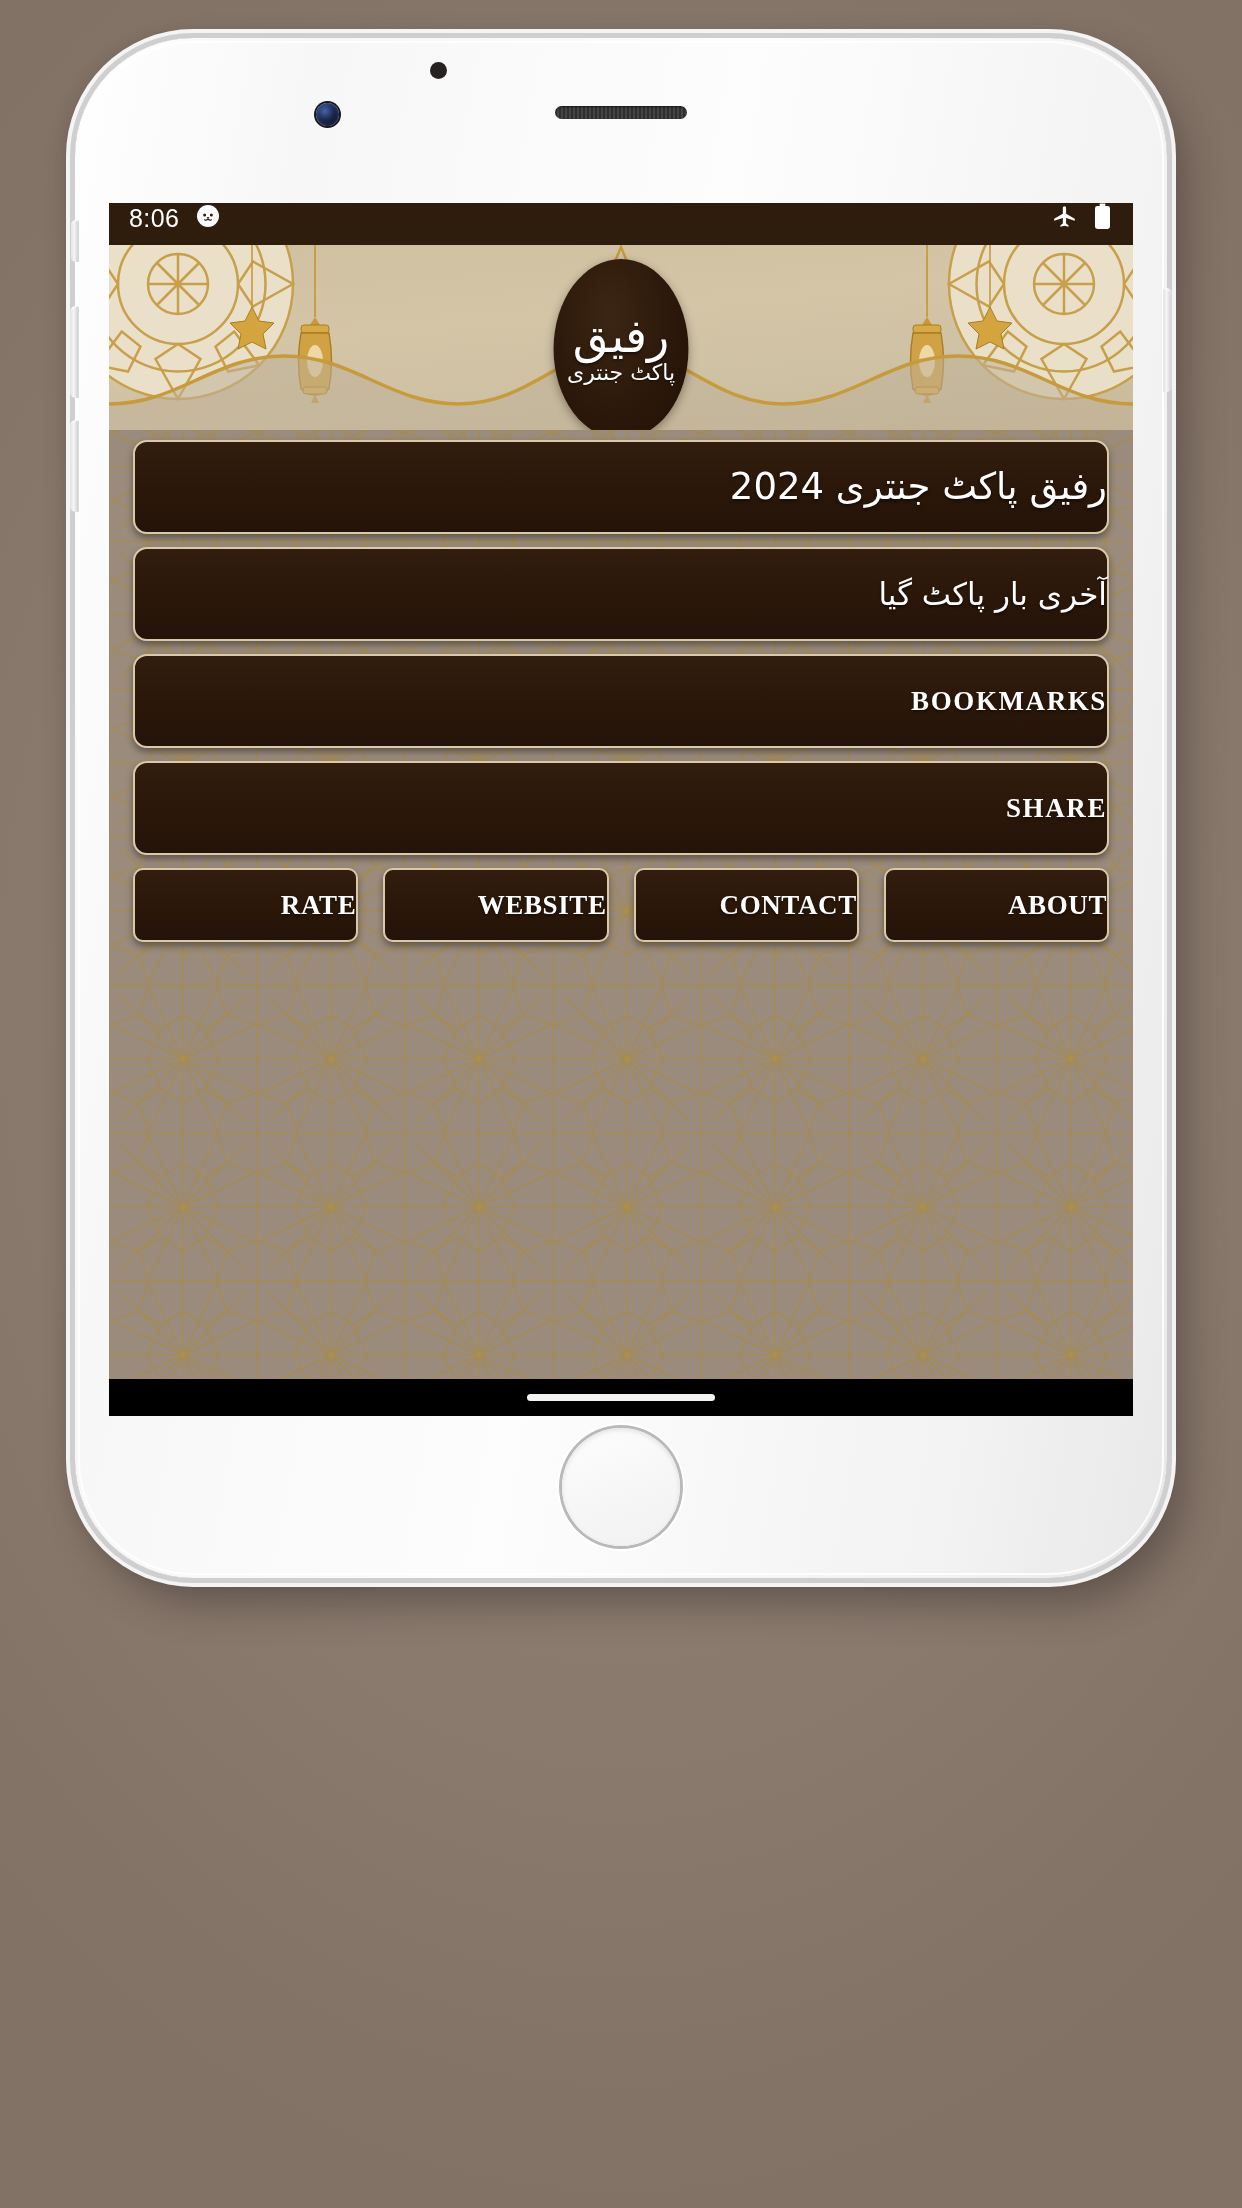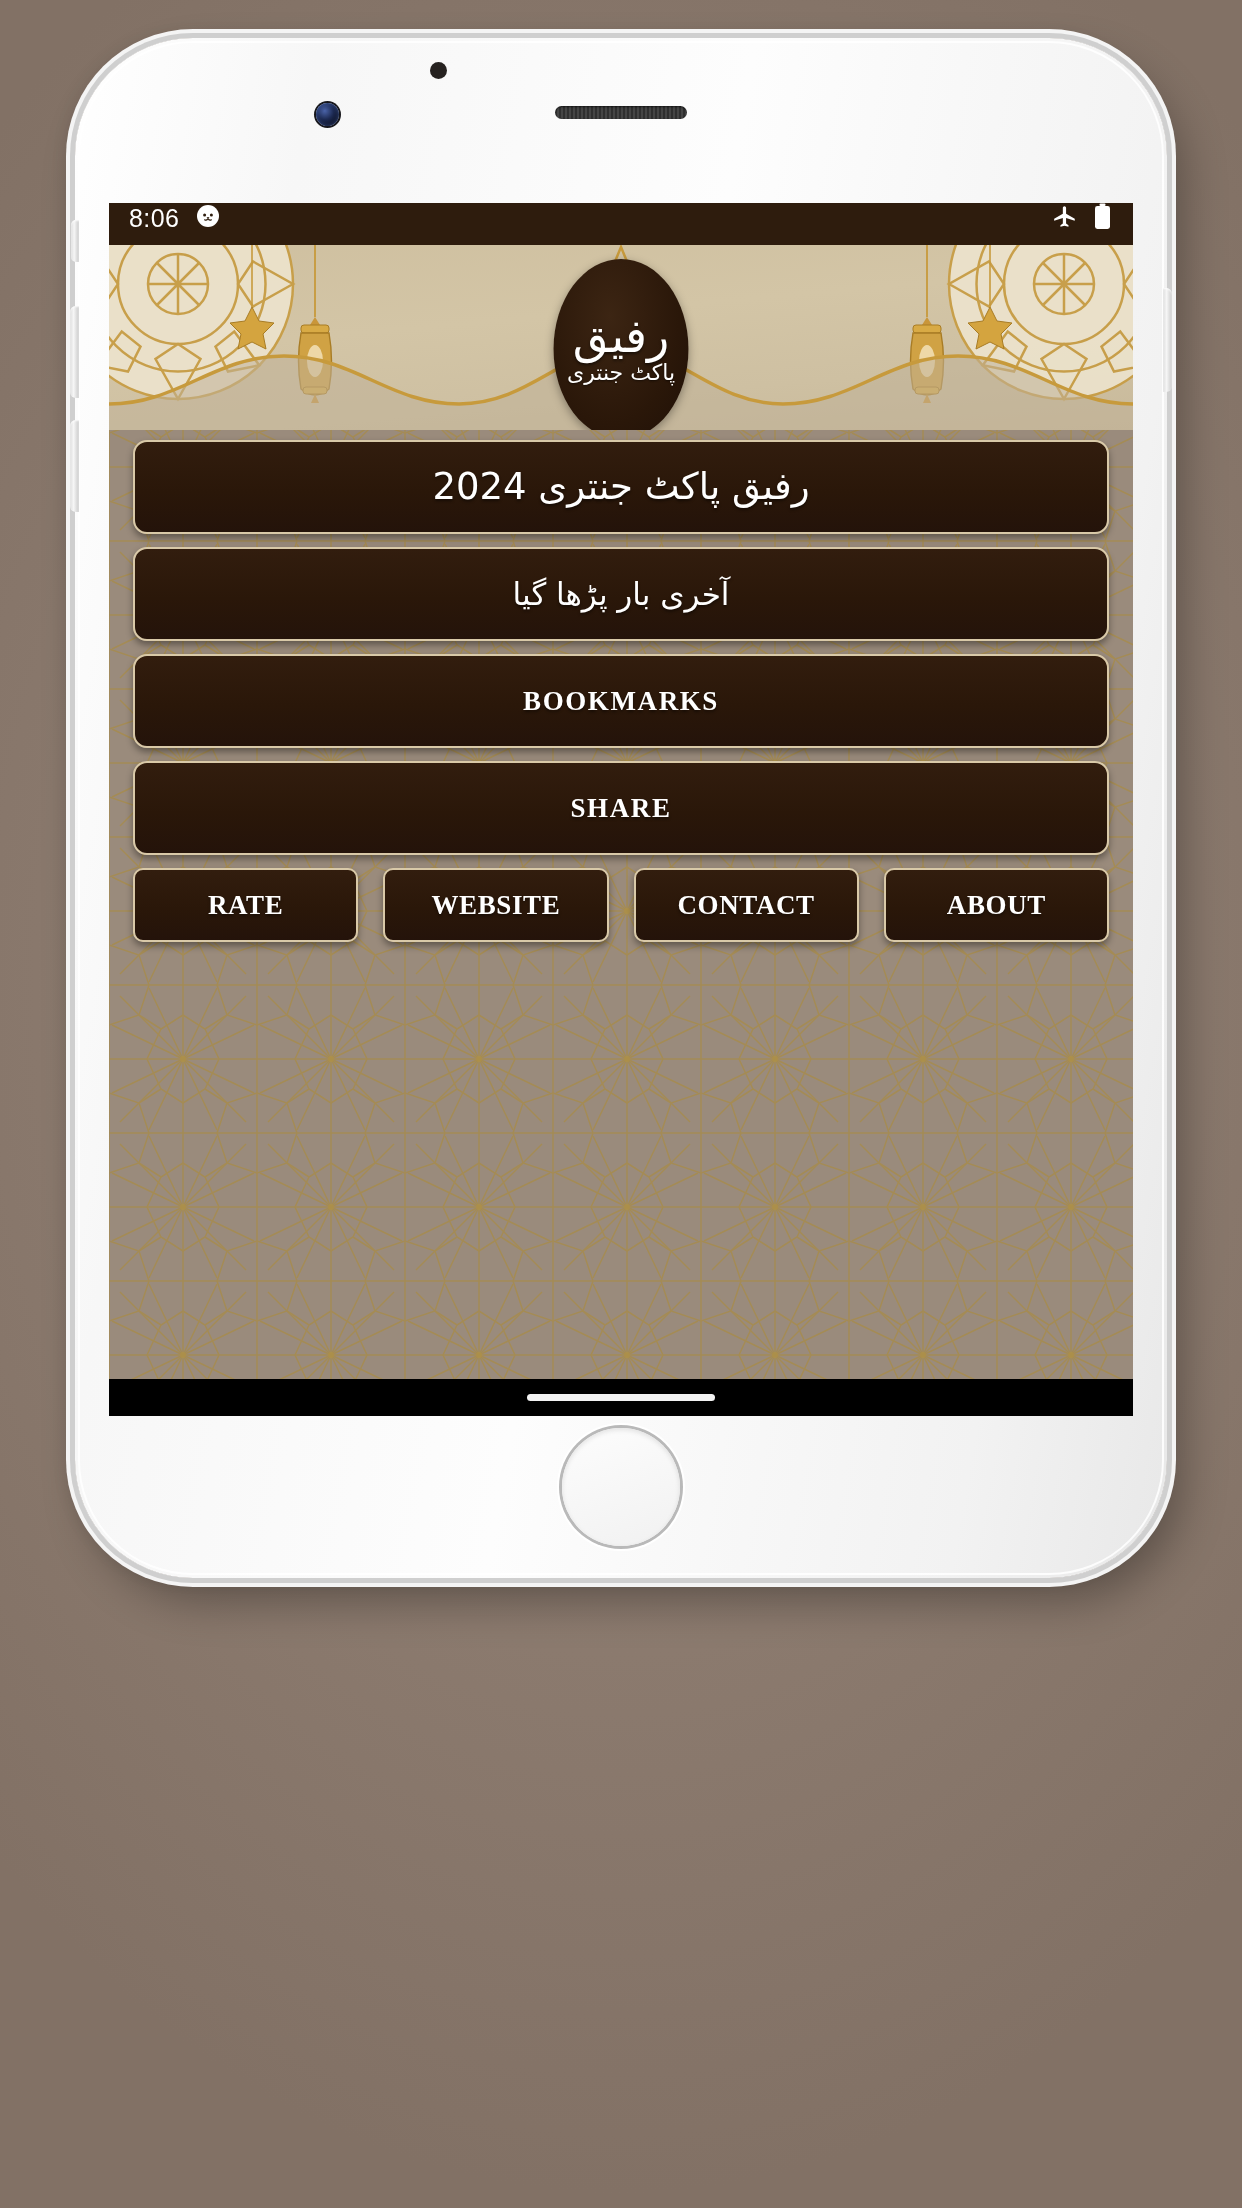--- a/index.html
+++ b/index.html
@@ -177,21 +177,21 @@
     padding:10px 24px 0 24px;
     z-index:3;
   }
   .menu-btn {
     display:block;
     width:100%;
     background:linear-gradient(180deg,#321d0e 0%,#2a1709 55%,#24130a 100%);
     border:2px solid #d9c9a8;
     border-radius:14px;
     color:#ffffff;
-    text-align:center;
+    text-align:right;
     cursor:pointer;
     box-shadow:0 4px 7px rgba(0,0,0,.38);
     -webkit-font-smoothing:antialiased;
   }
   .menu-btn.tall { height:94px; margin-bottom:13px; }
 
   .btn-urdu {
     font-family:"DejaVu Sans", sans-serif;
     direction:rtl;
     font-size:37px;
@@ -416,21 +416,21 @@
           </div>
         </div>
 
         <div id="menu">
 
           <button class="menu-btn tall">
             <span class="btn-urdu">رفیق پاکٹ جنتری 2024</span>
           </button>
 
           <button class="menu-btn tall">
-            <span class="btn-urdu small">آخری بار پڑھا گیا</span>
+            <span class="btn-urdu small">آخری بار پاکٹ گیا</span>
           </button>
 
           <button class="menu-btn tall">
             <span class="btn-latin">BOOKMARKS</span>
           </button>
 
           <button class="menu-btn tall">
             <span class="btn-latin">SHARE</span>
           </button>
 

